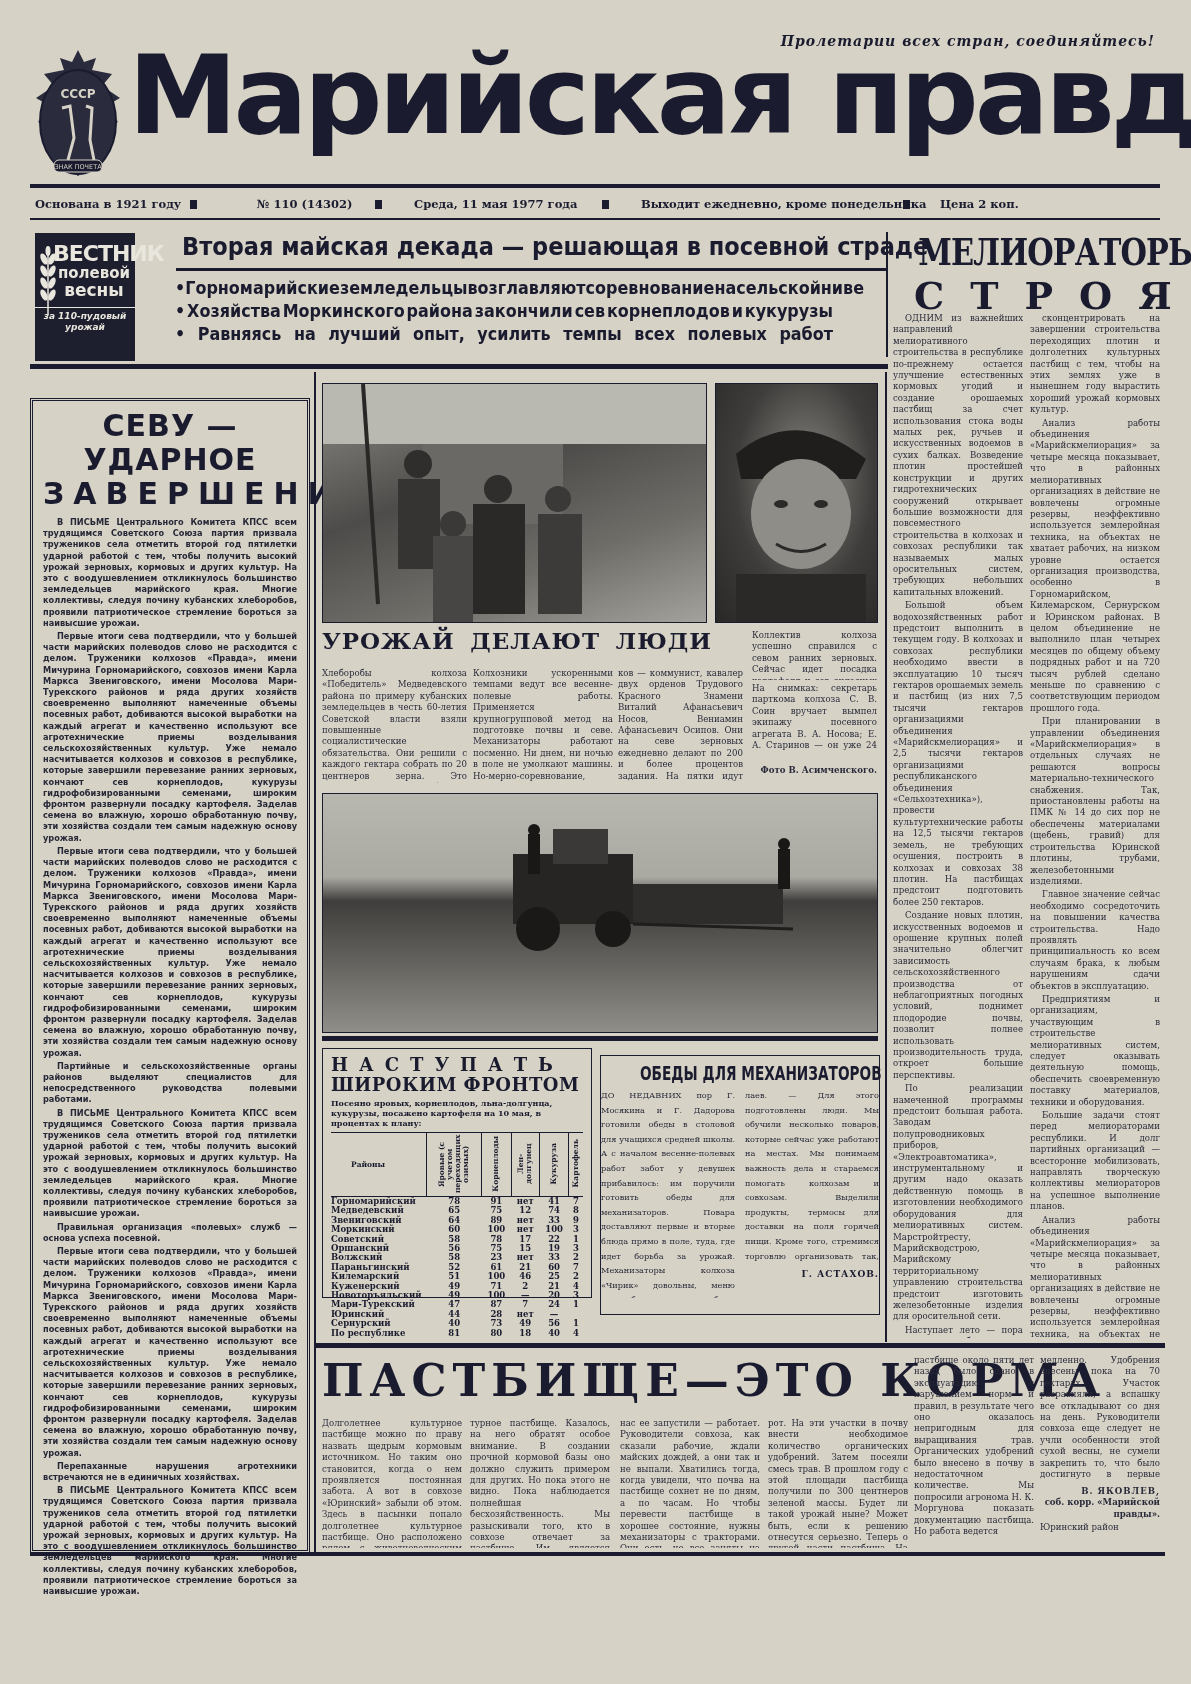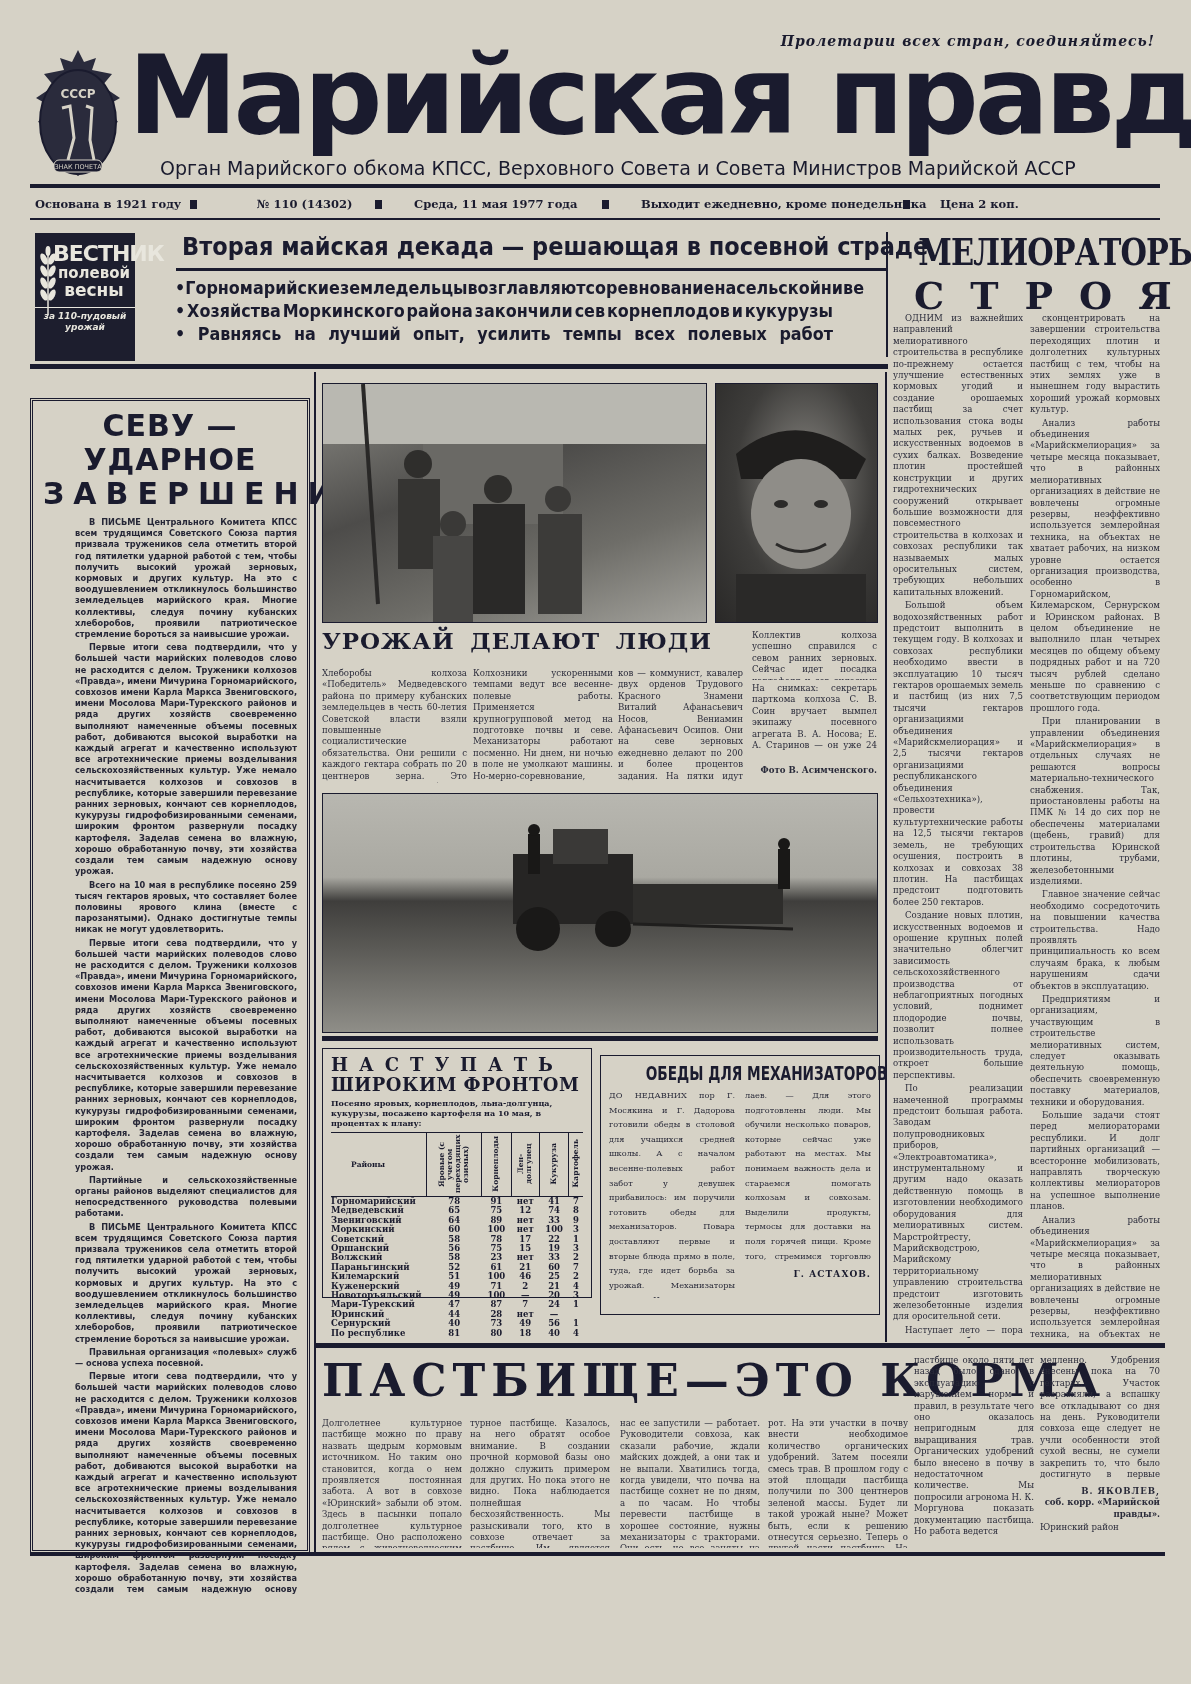--- a/index.html
+++ b/index.html
@@ -34,40 +34,40 @@
   
   .melio-head { left: 894px; top: 230px; width: 270px; text-align: center; font-family: "DejaVu Serif", serif; font-weight: bold; line-height: 44px; }
   .melio-head .m1 { font-size: 37px; transform: scaleX(0.82); transform-origin: center; letter-spacing: -1px; }
   .melio-head .m2 { font-size: 38px; letter-spacing: 26px; padding-left: 20px; }
   .col-text { font-family: "DejaVu Serif", serif; font-size: 8.6px; line-height: 11.4px; text-align: justify; color: #2a2b3a; overflow: hidden; }
   .col-text p { text-indent: 12px; margin-bottom: 2px; }
   
   .sevu-box { left: 30px; top: 398px; width: 280px; height: 1155px; border: 3px double #1a1b2e; padding: 8px 10px; }
   .sevu-h1 { font-family: "DejaVu Sans", sans-serif; font-weight: bold; font-size: 30px; text-align: center; line-height: 34px; letter-spacing: 1px; }
   .sevu-h2 { font-family: "DejaVu Sans", sans-serif; font-weight: bold; font-size: 30px; text-align: center; line-height: 34px; letter-spacing: 9px; }
-  .sans-text { font-family: "DejaVu Sans", sans-serif; font-size: 8.2px; line-height: 11.2px; text-align: justify; color: #262737; font-weight: bold; margin-left: 32px; }
+  .sans-text { font-family: "DejaVu Sans", sans-serif; font-size: 8.2px; line-height: 11.2px; text-align: justify; color: #262737; font-weight: bold; }
   .sans-text p { text-indent: 14px; margin-bottom: 2px; }
   
   .photo { background: linear-gradient(160deg, #8d8c86 0%, #4d4c4a 40%, #6e6d68 70%, #a3a29c 100%); border: 1px solid #1a1b2e; overflow: hidden; }
   .photo2 { background: radial-gradient(ellipse at 55% 40%, #8a8883 0%, #3e3d3b 55%, #292827 100%); }
   .photo3 { background: linear-gradient(180deg, #b8b7b0 0%, #a9a8a1 35%, #3f3e3c 45%, #5b5a56 65%, #8f8e88 100%); }
   .urozhay-head { left: 322px; top: 627px; width: 390px; font-family: "DejaVu Serif", serif; font-weight: bold; font-size: 23px; display: flex; justify-content: space-between; letter-spacing: 1px; }
   
   .tbl-box { left: 322px; top: 1048px; width: 270px; height: 250px; border: 1px solid #1a1b2e; padding: 6px 8px; }
   .tbl-h1 { font-family: "DejaVu Serif", serif; font-weight: bold; font-size: 18px; letter-spacing: 11px; line-height: 20px; }
   .tbl-h2 { font-family: "DejaVu Serif", serif; font-weight: bold; font-size: 18px; line-height: 20px; letter-spacing: 0.5px; }
   .tbl-desc { font-size: 8px; line-height: 10px; margin-top: 3px; font-weight: bold; }
   table.plan { width: 100%; border-collapse: collapse; margin-top: 4px; font-size: 8.5px; font-weight: bold; font-family: "DejaVu Serif", serif; }
   table.plan th { border-top: 1px solid #1a1b2e; border-bottom: 1px solid #1a1b2e; height: 64px; font-weight: bold; font-size: 7.5px; vertical-align: middle; margin-top: 32px; }
   table.plan th + th { border-left: 1px solid #1a1b2e; }
   table.plan th .vert { writing-mode: vertical-rl; transform: rotate(180deg); display: inline-block; max-height: 60px; line-height: 8px; }
   table.plan td { line-height: 9.4px; text-align: center; }
   table.plan td:first-child { text-align: left; }
   
-  .obedy-box { left: 600px; top: 1055px; width: 280px; height: 260px; border: 1px solid #1a1b2e; padding: 6px 8px; }
+  .obedy-box { left: 600px; top: 1055px; width: 280px; height: 260px; border: 1px solid #1a1b2e; padding: 6px 0; }
   .obedy-h { font-family: "DejaVu Sans", sans-serif; font-weight: bold; font-size: 19px; text-align: center; transform: scaleX(0.72); transform-origin: center; white-space: nowrap; letter-spacing: 0px; }
   .two-col { display: flex; gap: 10px; margin-top: 4px; }
   .two-col > div { flex: 1; }
   .signature { text-align: right; font-weight: bold; font-size: 9px; margin-top: 6px; letter-spacing: 1px; }
   
   .past-head { left: 322px; top: 1355px; width: 560px; font-family: "DejaVu Serif", serif; font-weight: bold; font-size: 44px; letter-spacing: 6px; white-space: nowrap; }
   .bottom-rule { left: 315px; top: 1343px; width: 850px; height: 5px; }
 </style>
 </head>
 <body>
@@ -81,21 +81,20 @@
       <polygon points="46,2 52,14 64,10 60,22 80,26 70,38 88,50 74,58 86,74 70,80 78,98 60,100 60,118 46,128 32,118 32,100 14,98 22,80 6,74 18,58 4,50 22,38 12,26 32,22 28,10 40,14" fill="#2a2b3c"></polygon>
       <ellipse cx="46" cy="74" rx="38" ry="52" fill="#2a2b3c" stroke="#1a1b2e" stroke-width="2"></ellipse>
       <text x="46" y="50" fill="#d6d2c6" font-size="12" font-family="DejaVu Sans, sans-serif" font-weight="bold" text-anchor="middle">СССР</text>
       <path d="M30 60 L38 58 L42 90 L36 112 M54 58 L60 60 L58 92 L62 112" stroke="#d6d2c6" stroke-width="3" fill="none"></path>
       <rect x="22" y="112" width="48" height="12" rx="5" fill="#1a1b2e" stroke="#d6d2c6" stroke-width="1"></rect>
       <text x="46" y="121" fill="#d6d2c6" font-size="6.5" font-family="DejaVu Sans, sans-serif" text-anchor="middle">ЗНАК ПОЧЕТА</text>
     </svg>
   </div>
 
   <div class="abs title ink">Марийская правда</div>
-  <div class="abs subtitle ink">Орган Марийского обкома КПСС, Верховного Совета и Совета Министров Марийской АССР</div>
 
   <div class="abs rule" style="left:30px; top:184px; width:1130px; height:4px;"></div>
   <div class="abs infobar ink">
     <span style="width:145px;">Основана в 1921 году</span>
     <span class="sq" style="margin:0 60px 0 10px;"></span>
     <span style="width:110px;">№ 110 (14302)</span>
     <span class="sq" style="margin:0 32px 0 8px;"></span>
     <span style="width:178px;">Среда, 11 мая 1977 года</span>
     <span class="sq" style="margin:0 32px 0 10px;"></span>
     <span style="width:250px;">Выходит ежедневно, кроме понедельника</span>
@@ -164,21 +163,20 @@
   </div>
   <div class="abs rule" style="left:886px; top:232px; width:2px; height:125px;"></div>
   <div class="abs rule" style="left:30px; top:364px; width:858px; height:5px;"></div>
 
   <div class="abs sevu-box ink">
     <div class="sevu-h1">СЕВУ — УДАРНОЕ</div>
     <div class="sevu-h2">ЗАВЕРШЕНИЕ</div>
     <div class="sans-text" style="margin-top:6px; height:1080px; overflow:hidden;">
       <p>В ПИСЬМЕ Центрального Комитета КПСС всем трудящимся Советского Союза партия призвала тружеников села отметить второй год пятилетки ударной работой с тем, чтобы получить высокий урожай зерновых, кормовых и других культур. На это с воодушевлением откликнулось большинство земледельцев марийского края. Многие коллективы, следуя почину кубанских хлеборобов, проявили патриотическое стремление бороться за наивысшие урожаи.</p>
       <p>Первые итоги сева подтвердили, что у большей части марийских полеводов слово не расходится с делом. Труженики колхозов «Правда», имени Мичурина Горномарийского, совхозов имени Карла Маркса Звениговского, имени Мосолова Мари-Турекского районов и ряда других хозяйств своевременно выполняют намеченные объемы посевных работ, добиваются высокой выработки на каждый агрегат и качественно используют все агротехнические приемы возделывания сельскохозяйственных культур. Уже немало насчитывается колхозов и совхозов в республике, которые завершили перевезание ранних зерновых, кончают сев корнеплодов, кукурузы гидрофобизированными семенами, широким фронтом развернули посадку картофеля. Заделав семена во влажную, хорошо обработанную почву, эти хозяйства создали тем самым надежную основу урожая.</p>
-      <p>Всего на 10 мая в республике посеяно 259 тысяч гектаров яровых, что составляет более половины ярового клина (вместе с парозанятыми). Однако достигнутые темпы никак не могут удовлетворить.</p>
       <p>Первые итоги сева подтвердили, что у большей части марийских полеводов слово не расходится с делом. Труженики колхозов «Правда», имени Мичурина Горномарийского, совхозов имени Карла Маркса Звениговского, имени Мосолова Мари-Турекского районов и ряда других хозяйств своевременно выполняют намеченные объемы посевных работ, добиваются высокой выработки на каждый агрегат и качественно используют все агротехнические приемы возделывания сельскохозяйственных культур. Уже немало насчитывается колхозов и совхозов в республике, которые завершили перевезание ранних зерновых, кончают сев корнеплодов, кукурузы гидрофобизированными семенами, широким фронтом развернули посадку картофеля. Заделав семена во влажную, хорошо обработанную почву, эти хозяйства создали тем самым надежную основу урожая.</p>
       <p>Партийные и сельскохозяйственные органы районов выделяют специалистов для непосредственного руководства полевыми работами.</p>
       <p>В ПИСЬМЕ Центрального Комитета КПСС всем трудящимся Советского Союза партия призвала тружеников села отметить второй год пятилетки ударной работой с тем, чтобы получить высокий урожай зерновых, кормовых и других культур. На это с воодушевлением откликнулось большинство земледельцев марийского края. Многие коллективы, следуя почину кубанских хлеборобов, проявили патриотическое стремление бороться за наивысшие урожаи.</p>
       <p>Правильная организация «полевых» служб — основа успеха посевной.</p>
       <p>Первые итоги сева подтвердили, что у большей части марийских полеводов слово не расходится с делом. Труженики колхозов «Правда», имени Мичурина Горномарийского, совхозов имени Карла Маркса Звениговского, имени Мосолова Мари-Турекского районов и ряда других хозяйств своевременно выполняют намеченные объемы посевных работ, добиваются высокой выработки на каждый агрегат и качественно используют все агротехнические приемы возделывания сельскохозяйственных культур. Уже немало насчитывается колхозов и совхозов в республике, которые завершили перевезание ранних зерновых, кончают сев корнеплодов, кукурузы гидрофобизированными семенами, широким фронтом развернули посадку картофеля. Заделав семена во влажную, хорошо обработанную почву, эти хозяйства создали тем самым надежную основу урожая.</p>
       <p>Перепаханные нарушения агротехники встречаются не в единичных хозяйствах.</p>
       <p>В ПИСЬМЕ Центрального Комитета КПСС всем трудящимся Советского Союза партия призвала тружеников села отметить второй год пятилетки ударной работой с тем, чтобы получить высокий урожай зерновых, кормовых и других культур. На это с воодушевлением откликнулось большинство земледельцев марийского края. Многие коллективы, следуя почину кубанских хлеборобов, проявили патриотическое стремление бороться за наивысшие урожаи.</p>
 
     </div>
   </div>

